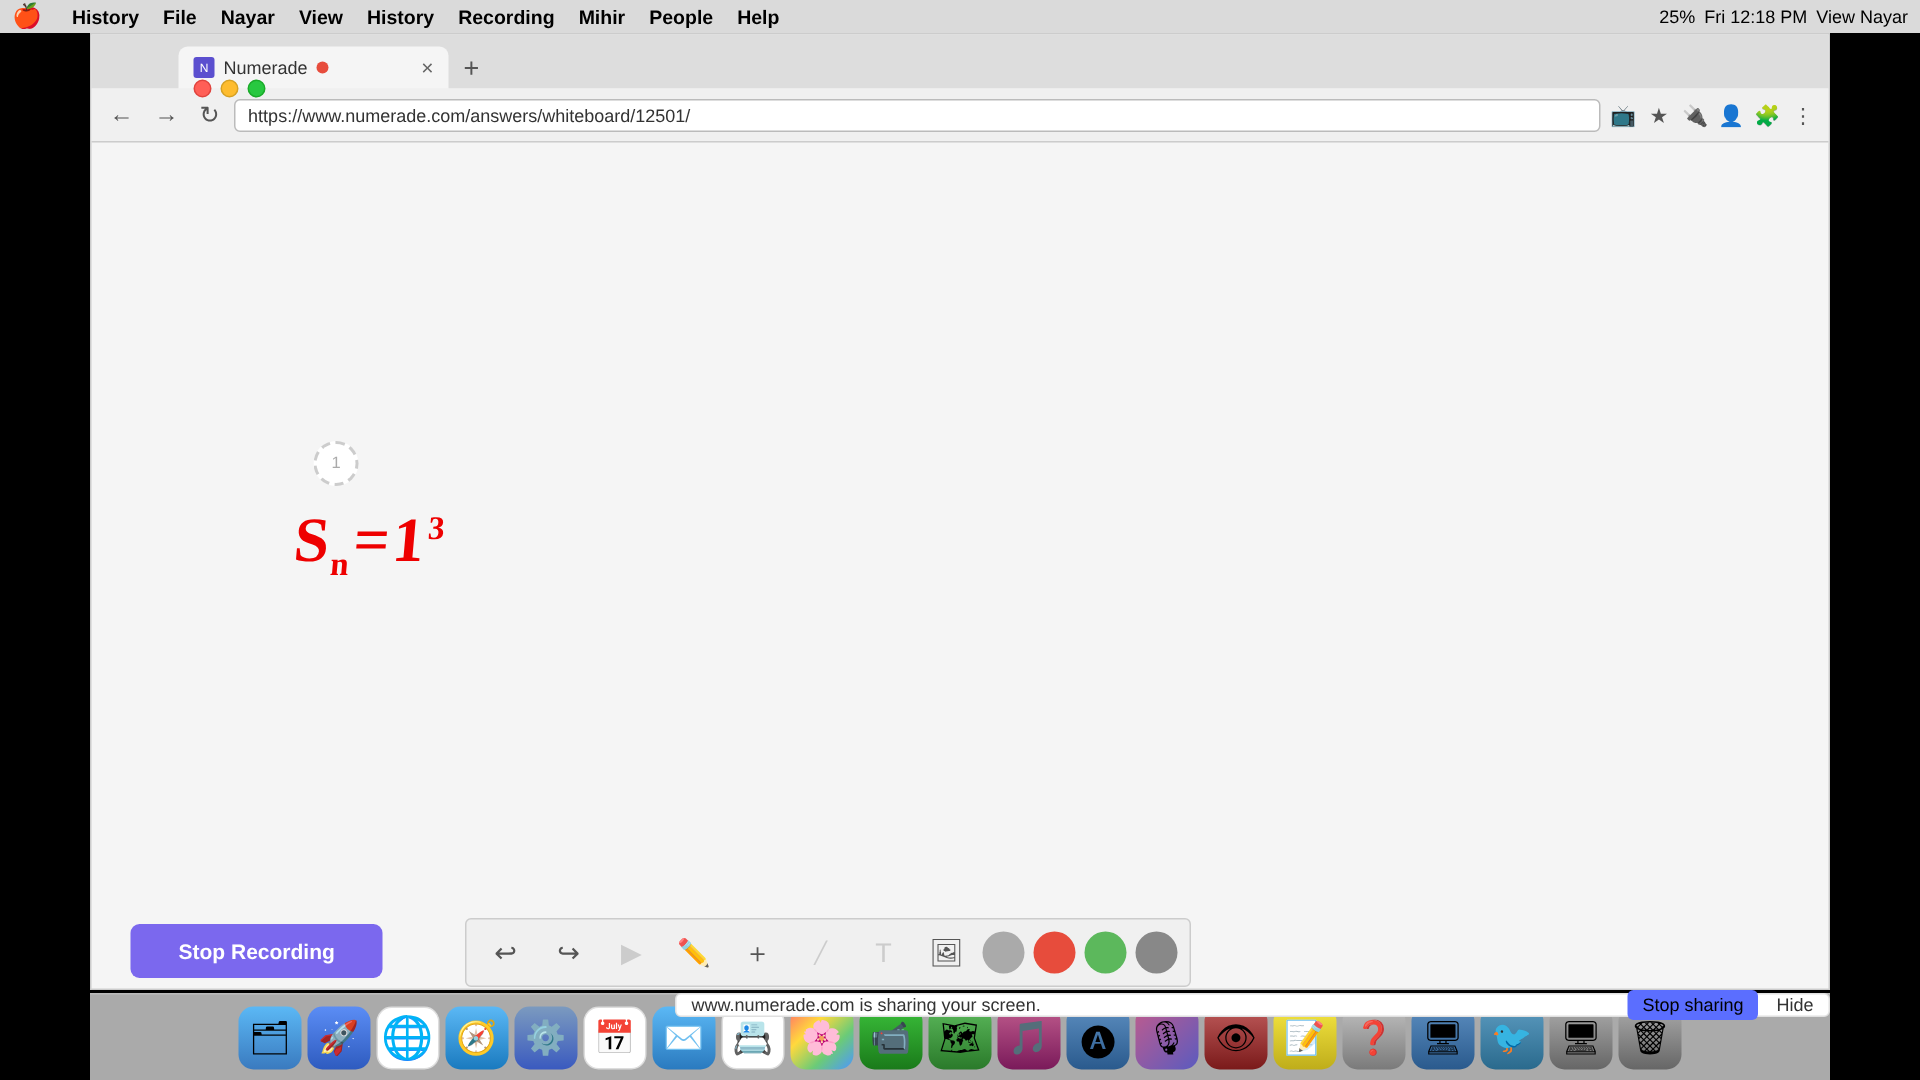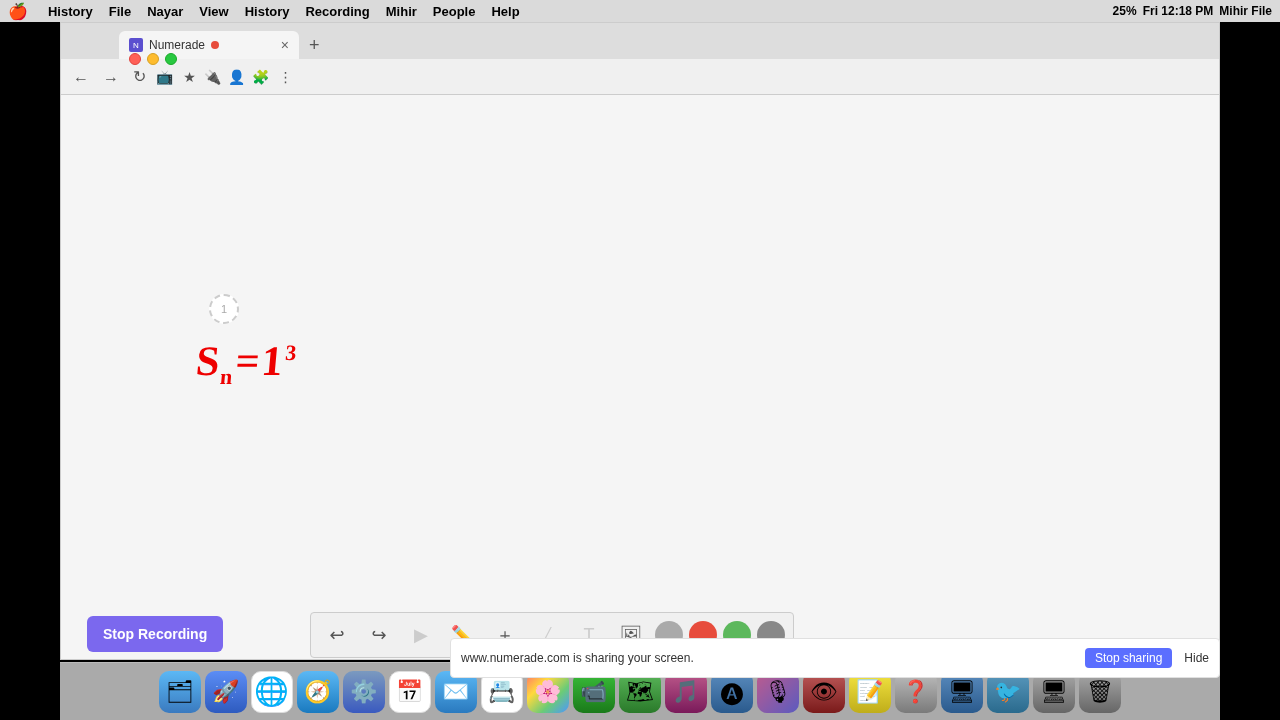--- a/index.html
+++ b/index.html
@@ -35,21 +35,20 @@
       color: #000;
       white-space: nowrap;
     }
     .menubar-item.app-name { font-weight: 700; }
     .menubar-right {
       margin-left: auto;
       display: flex;
       align-items: center;
       gap: 6px;
       font-size: 12px;
-      font-weight: bold;
     }
     .menubar-right-item {
       white-space: nowrap;
     }
 
     
     .browser {
       position: absolute;
       top: 22px; left: 60px; right: 60px; bottom: 60px;
       background: #f5f5f5;
@@ -208,21 +207,21 @@
 
     
     .stop-recording-btn {
       position: absolute;
       bottom: 68px;
       left: 87px;
       background: #7b68ee;
       color: #fff;
       border: none;
       border-radius: 6px;
-      padding: 10px 16px;
+      padding: 10px 32px;
       font-size: 14px;
       font-weight: 600;
       cursor: pointer;
       z-index: 50;
     }
 
     
     .toolbar {
       position: absolute;
       bottom: 62px;
@@ -256,36 +255,36 @@
     .tc-red { background: #e74c3c; }
     .tc-green { background: #5cb85c; }
     .tc-gray { background: #888; }
 
     
     .share-banner {
       position: absolute;
       bottom: 42px;
       left: 450px;
       right: 60px;
-      height: 40px;
+      height: 16px;
       background: #fff;
       border: 1px solid #e0e0e0;
       border-radius: 4px;
       display: flex;
       align-items: center;
       padding: 0 10px;
       font-size: 12px;
       color: #333;
       gap: 12px;
       z-index: 50;
     }
     .share-banner-text { flex: 1; }
     .share-stop-btn {
       background: #5b6eff;
-      color: #ffffff;
+      color: #000000;
       border: none;
       border-radius: 4px;
       padding: 3px 10px;
       font-size: 12px;
       cursor: pointer;
       text-align: right;
     }
     .share-hide-btn {
       background: none;
       border: none;
@@ -362,21 +361,21 @@
   <span class="menubar-item">Nayar</span>
   <span class="menubar-item">View</span>
   <span class="menubar-item">History</span>
   <span class="menubar-item">Recording</span>
   <span class="menubar-item">Mihir</span>
   <span class="menubar-item">People</span>
   <span class="menubar-item">Help</span>
   <div class="menubar-right">
     <span class="menubar-right-item">25%</span>
     <span class="menubar-right-item">Fri 12:18 PM</span>
-    <span class="menubar-right-item">Mihir File</span>
+    <span class="menubar-right-item">View Nayar</span>
   </div>
 </div>
 
 <div class="browser">
 
   <div class="traffic-lights">
     <div class="traffic-light tl-red"></div>
     <div class="traffic-light tl-yellow"></div>
     <div class="traffic-light tl-green"></div>
   </div>
@@ -389,20 +388,23 @@
       <div class="tab-recording-dot"></div>
       <span class="tab-close">×</span>
     </div>
     <span class="tab-new">+</span>
   </div>
 
   <div class="nav-bar">
     <button class="nav-btn">←</button>
     <button class="nav-btn">→</button>
     <button class="nav-btn">↻</button>
+    <div class="nav-url-bar">
+      <span>https://www.numerade.com/answers/whiteboard/12501/</span>
+    </div>
     <div class="nav-right-icons">
       <span class="nav-icon">📺</span>
       <span class="nav-icon">★</span>
       <span class="nav-icon">🔌</span>
       <span class="nav-icon">👤</span>
       <span class="nav-icon">🧩</span>
       <span class="nav-icon">⋮</span>
     </div>
   </div>
 

